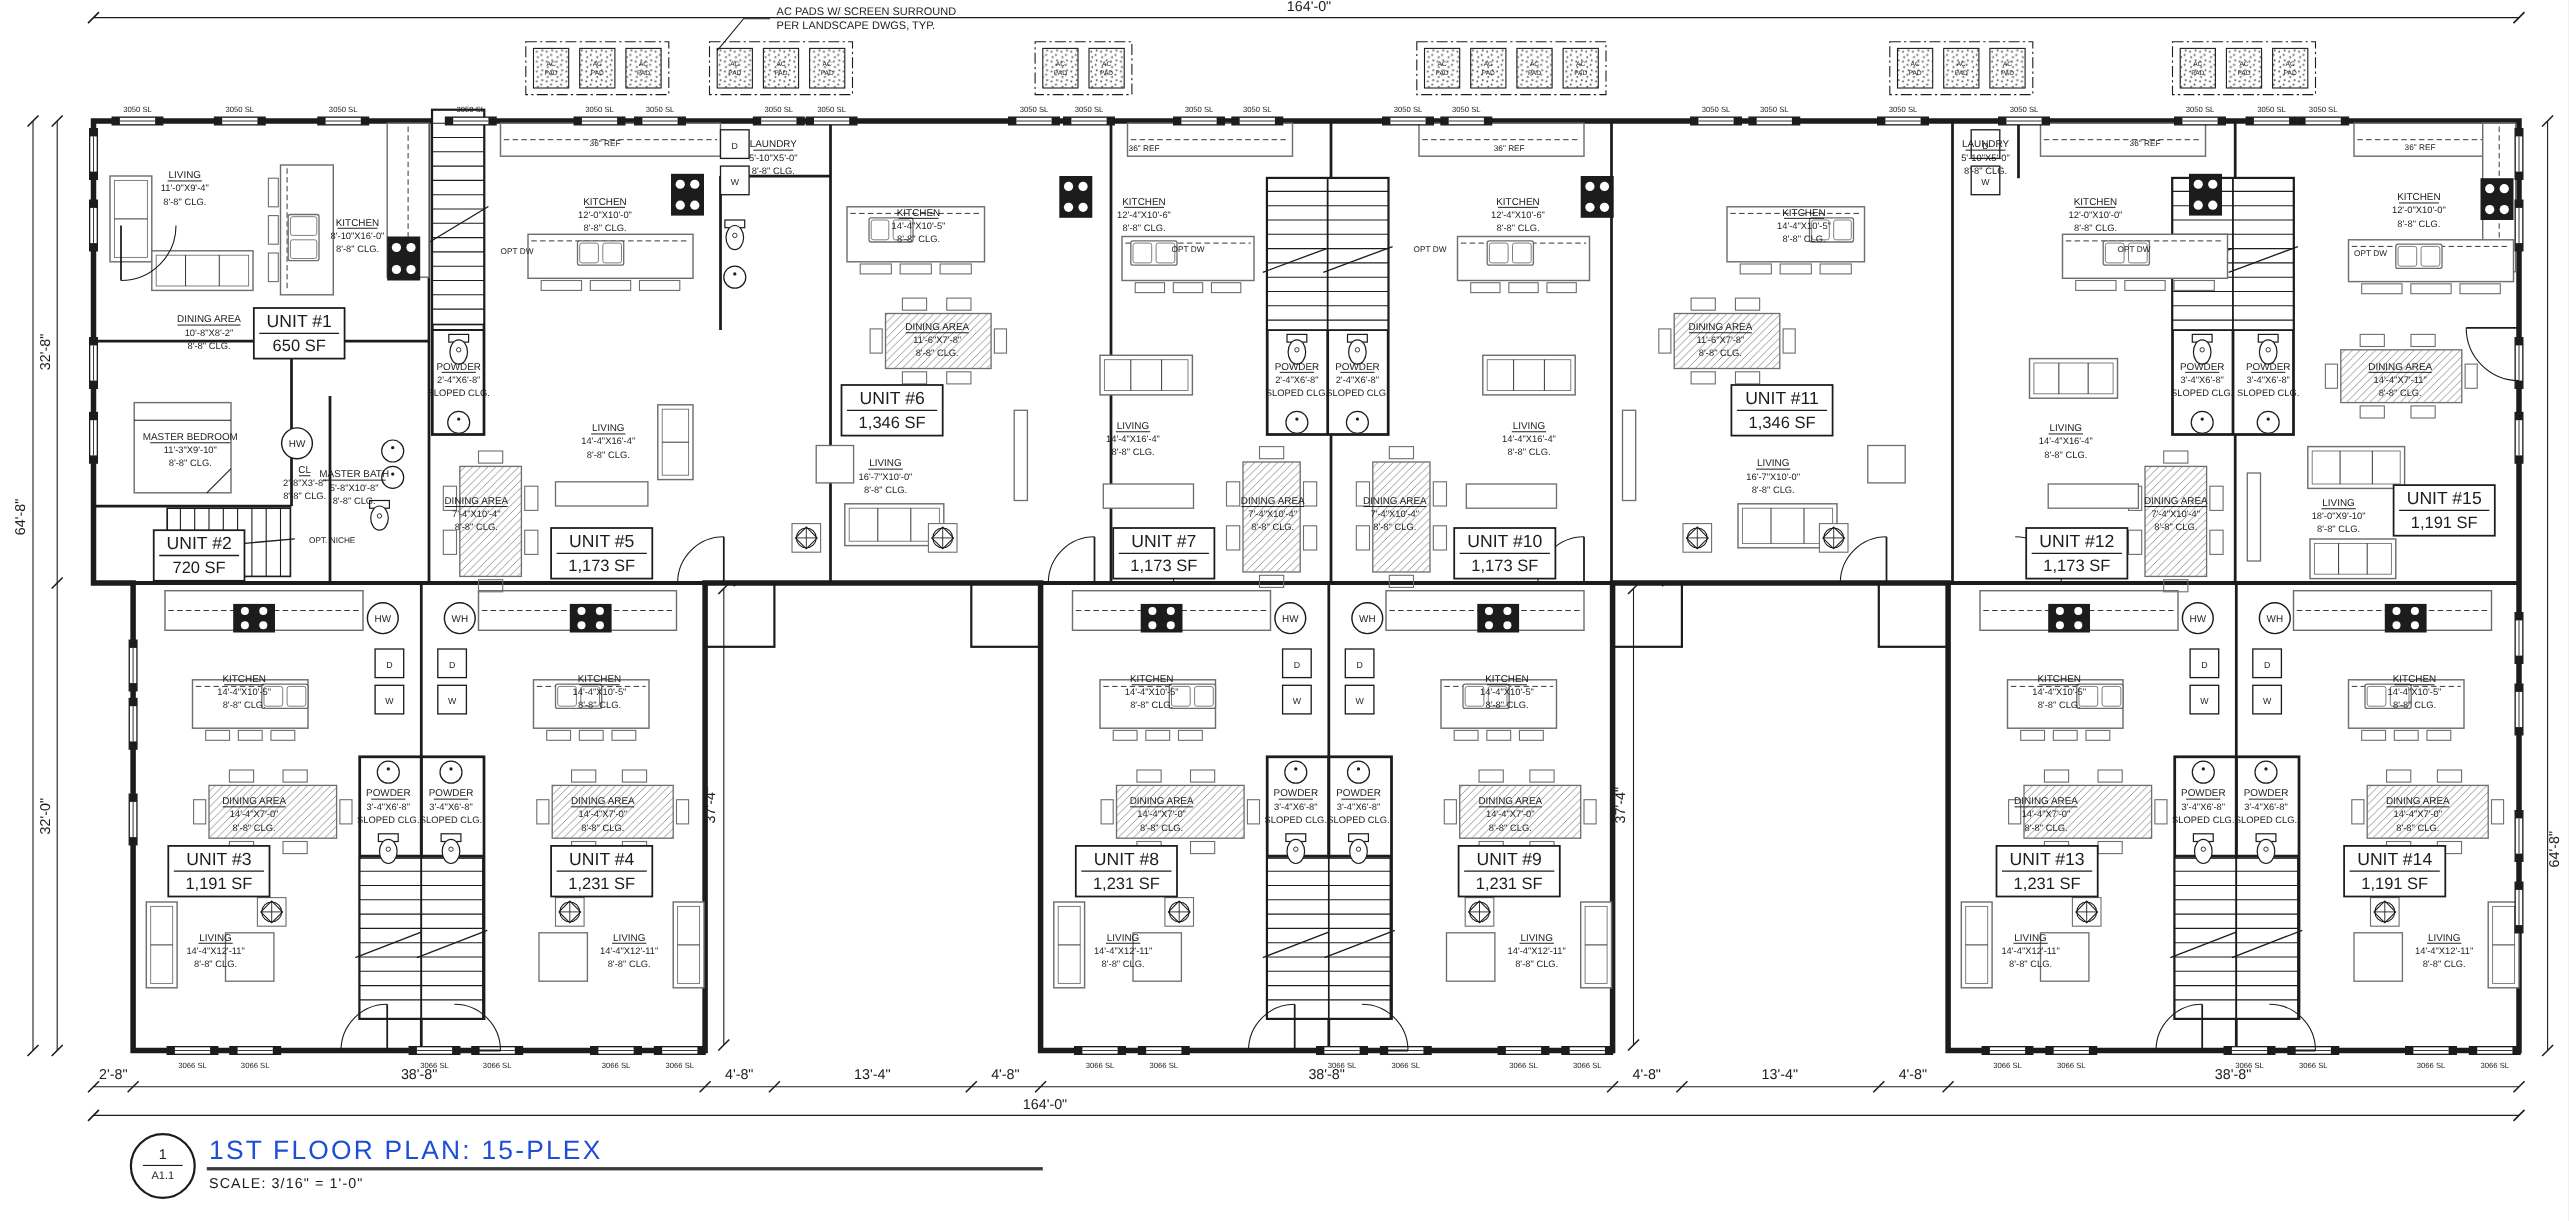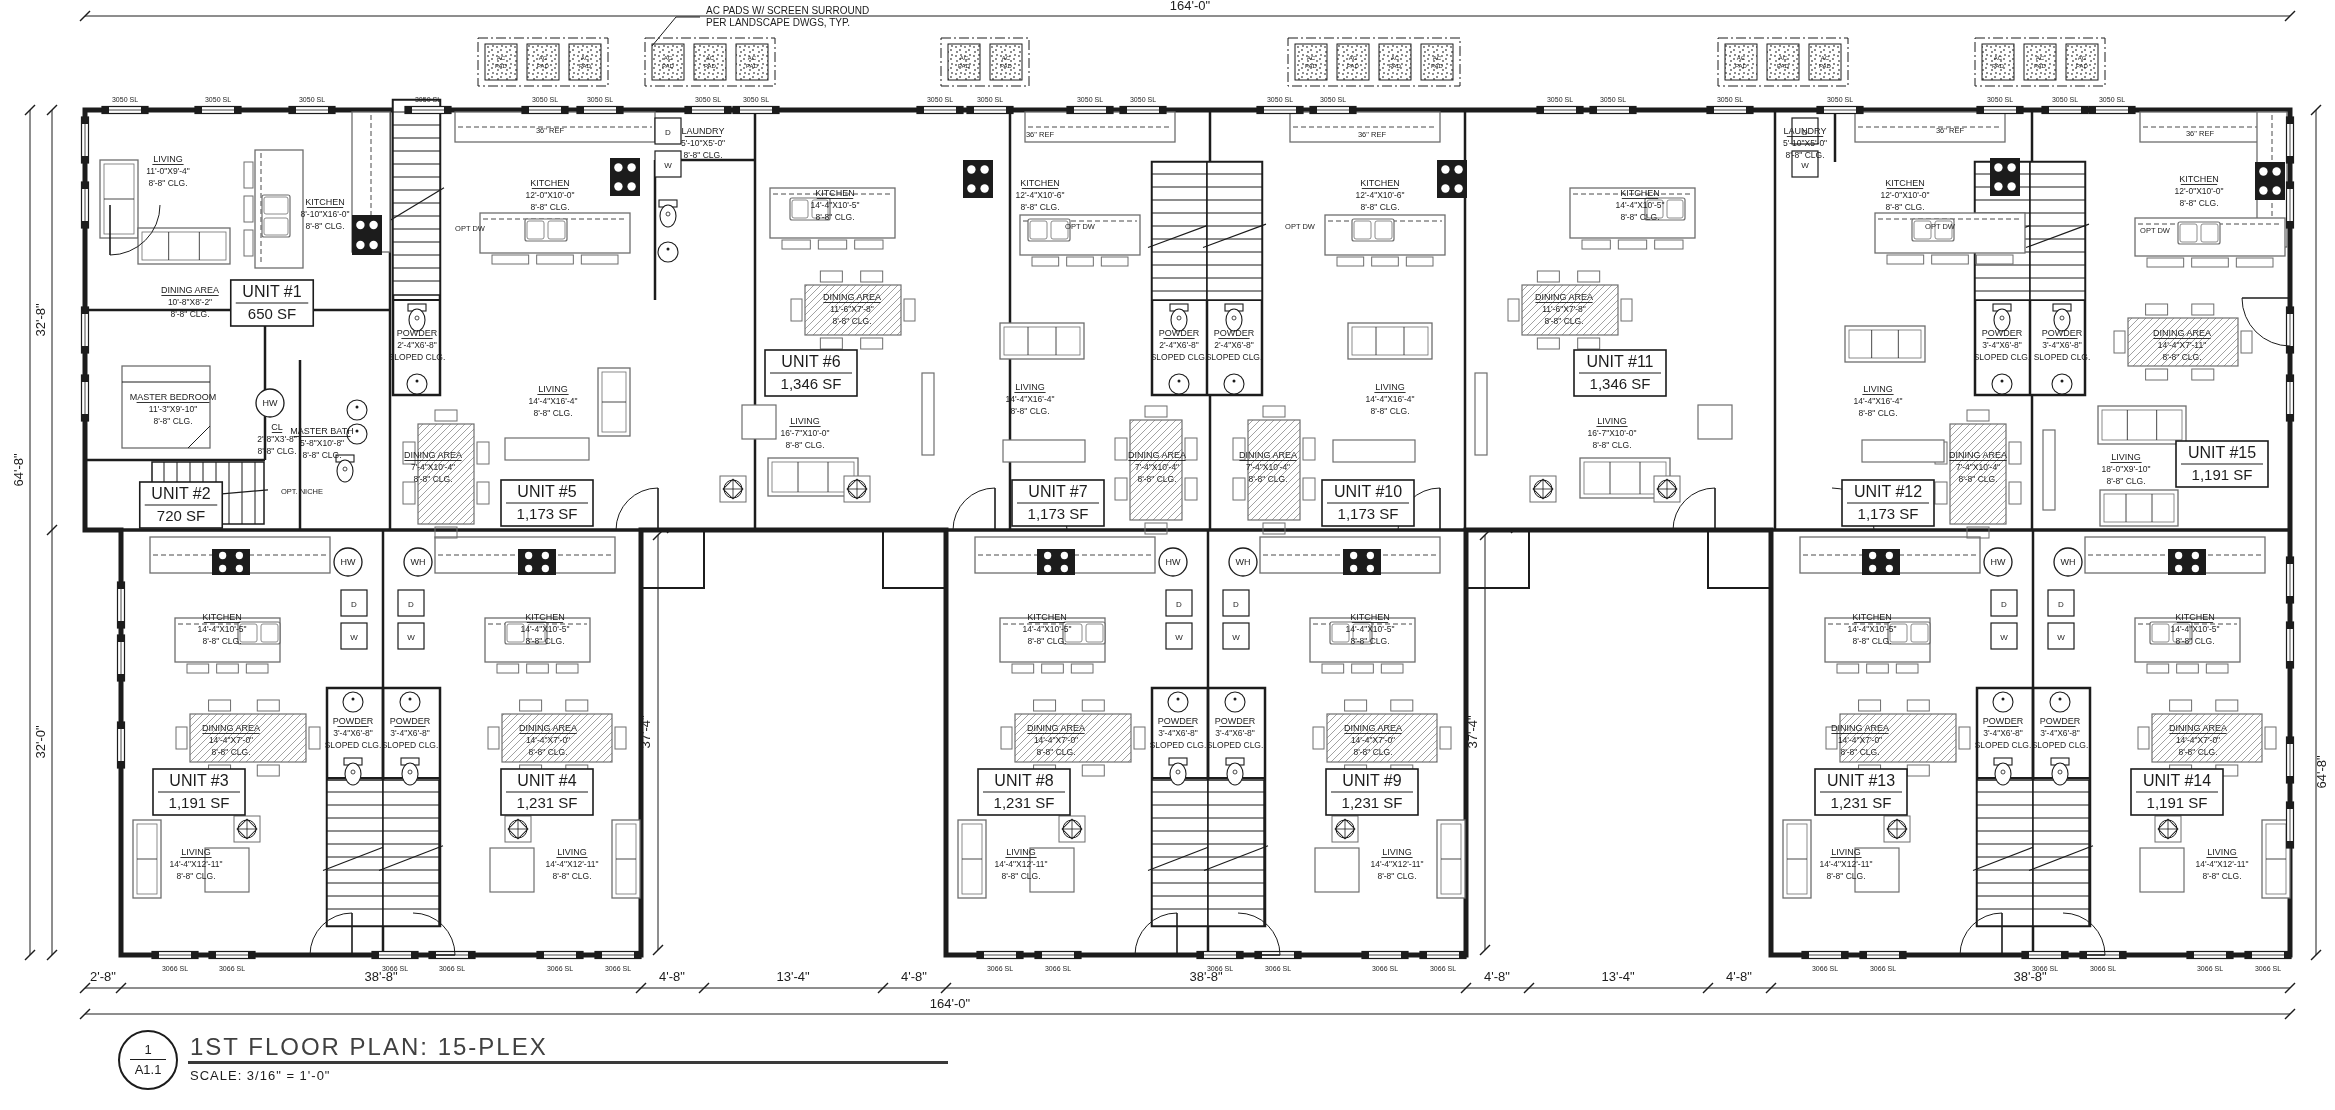--- a/index.html
+++ b/index.html
@@ -4,23 +4,23 @@
 <style>
   html,body{margin:0;padding:0;background:#e8e8e8;}
   #sheet{position:relative;width:2335px;height:1110px;background:#ffffff;overflow:hidden;
          font-family:"Liberation Sans",sans-serif;}
   #plan-svg{position:absolute;left:0;top:0;}
   
   #titleblock{position:absolute;left:118px;top:1030px;display:flex;align-items:flex-start;color:#1c1c1c;}
   #tb-circle{width:56px;height:56px;border:2px solid #1c1c1c;border-radius:50%;display:flex;flex-direction:column;
              align-items:center;justify-content:center;flex:0 0 auto;background:#fff;}
   #tb-circle .num{font-size:13px;line-height:15px;border-bottom:1.5px solid #1c1c1c;padding:0 14px 2px;}
-  #tb-circle .ref{font-size:13px;line-height:16px;padding-top:2px;}
+  #tb-circle .ref{font-size:10px;line-height:16px;padding-top:2px;}
   #tb-text{margin-left:10px;padding-top:2px;}
-  #tb-title{font-size:24px;letter-spacing:2px;color:#404040;white-space:nowrap;padding:0 6px 2px 2px;}
+  #tb-title{font-size:24px;letter-spacing:2px;color:#1d4ed8;white-space:nowrap;padding:0 6px 2px 2px;}
   #tb-rule{width:760px;border-bottom:3px solid #3a3a3a;margin-top:1px;}
   #tb-scale{font-size:13px;letter-spacing:1px;color:#1c1c1c;margin-top:4px;padding-left:2px;}
 </style>
 </head>
 <body>
 
 <div id="sheet">
   <svg id="plan-svg" width="2335" height="1110" viewBox="0 0 2335 1110">
       <defs>
         <pattern id="hatch" width="7" height="7" patternUnits="userSpaceOnUse">

